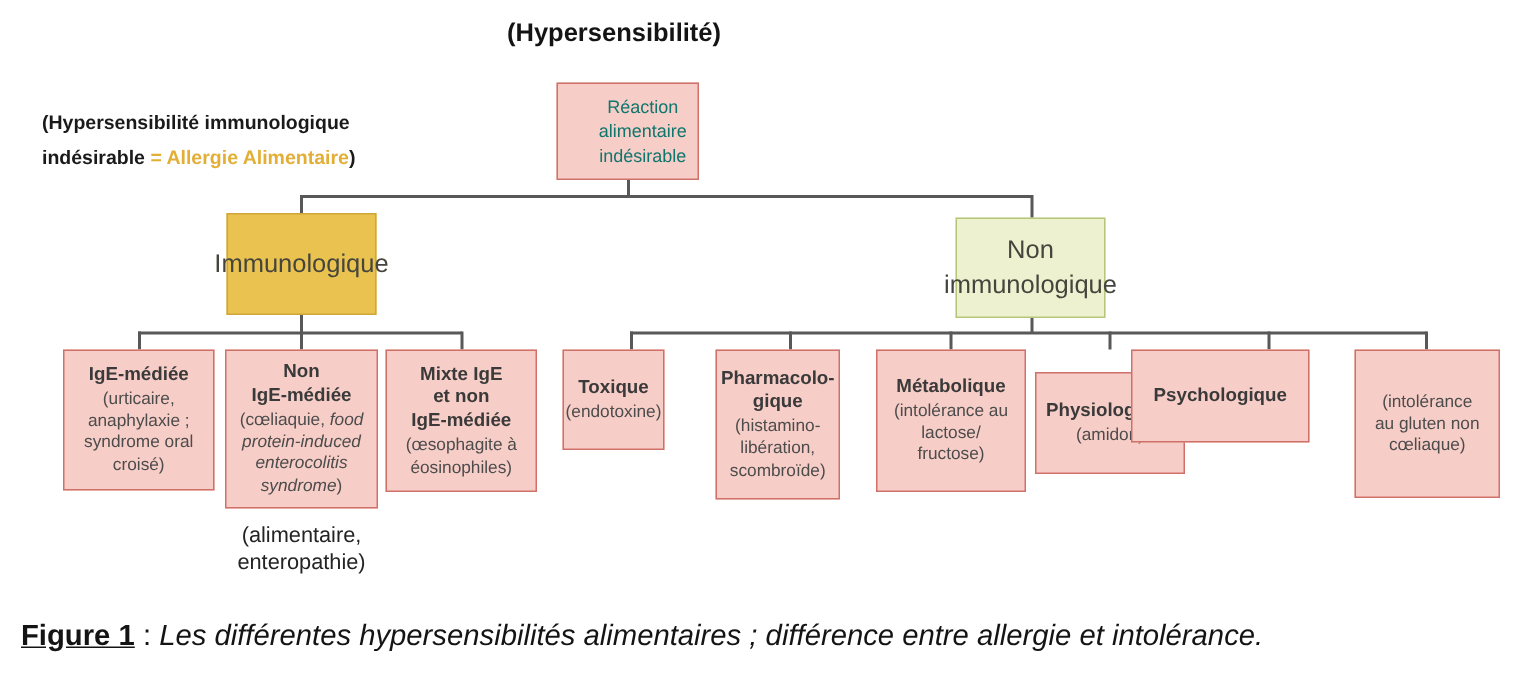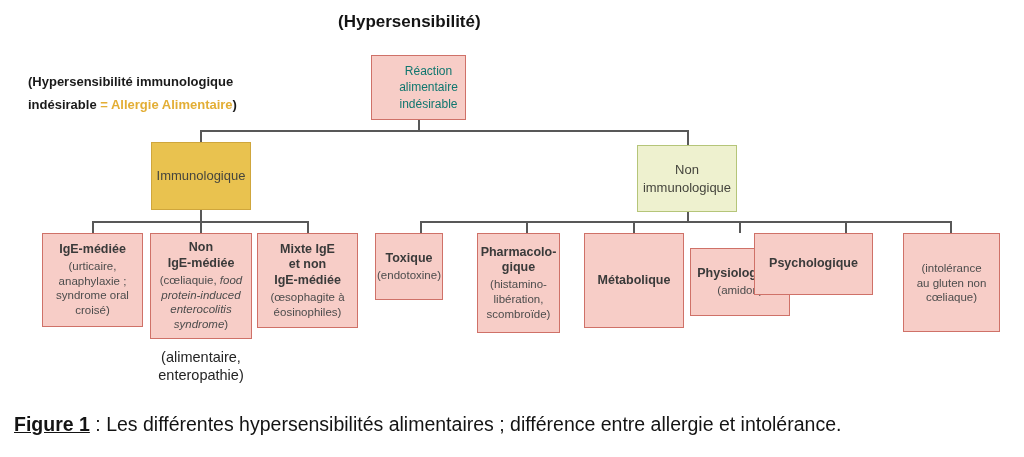--- a/index.html
+++ b/index.html
@@ -10,21 +10,21 @@
   .box {
     position:absolute; box-sizing:border-box;
     display:flex; flex-direction:column; align-items:center; justify-content:center;
     text-align:center; padding:2px 3px;
   }
   .pink  { background:#f7cdc7; border:1.6px solid #cf7168; }
   .gold  { background:#e9c24f; border:1.6px solid #cfa63c; }
   .green { background:#eef1cf; border:1.6px solid #b5c579; }
 
   .root-label { font-size:12px; line-height:1.35; color:#0f766e; white-space:pre-line;margin-left:20px; }
-  .l2-label   { font-size:13px; line-height:1.35; color:#45453d; white-space:pre-line; }
+  .l2-label   { font-size:17px; line-height:1.35; color:#45453d; white-space:pre-line; }
 
   .leaf-title  { font-weight:bold; font-size:12.5px; line-height:1.26; color:#3a3a3a; white-space:pre-line; }
   .leaf-detail { font-size:11.5px; line-height:1.28; color:#4c4c4c; white-space:pre-line; margin-top:1px; }
   .it { font-style:italic;text-align:center; }
 
   .line  { position:absolute; background:#585858; }
   .hline { height:1.5px; }
   .vline { width:1.5px; }
 
   .fig-title {
@@ -34,21 +34,21 @@
   .annot { position:absolute; font-weight:bold; font-size:13px; line-height:23px; color:#1a1a1a; }
   .gold-text  { color:#e3ae35; }
   .green-text { color:#2fa65f; }
 
   .sub-note {
     position:absolute; left:140px; top:348px; width:122px; text-align:center;
     font-size:14.5px; line-height:18px; color:#242424; white-space:pre-line;
   }
   .caption { position:absolute; left:14px; top:413px; width:1000px; font-size:19.5px; color:#141414; }
   .caption .lbl { font-weight:bold; text-decoration:underline; }
-  .caption .txt { }
+  .caption .txt { font-style:italic; }
 </style>
 </head>
 <body>
 
 <div class="canvas">
 
   <div class="fig-title">(Hypersensibilité)</div>
 
   <div class="annot" style="left:28px; top:70px;">
     <div>(Hypersensibilité immunologique</div>
@@ -120,20 +120,23 @@
   </div>
   <div class="box pink" style="left:477px; top:233px; width:83px; height:100px;">
     <span class="leaf-title">Pharmacolo-
 gique</span>
     <span class="leaf-detail">(histamino-
 libération,
 scombroïde)</span>
   </div>
   <div class="box pink" style="left:584px; top:233px; width:100px; height:95px;">
     <span class="leaf-title">Métabolique</span>
+    <span class="leaf-detail">(intolérance au
+lactose/
+fructose)</span>
   </div>
   <div class="box pink" style="left:690px; top:248px; width:100px; height:68px;">
     <span class="leaf-title">Physiologique</span>
     <span class="leaf-detail">(amidon)</span>
   </div>
   <div class="box pink" style="left:754px; top:233px; width:119px; height:62px;">
     <span class="leaf-title">Psychologique</span>
   </div>
   <div class="box pink" style="left:903px; top:233px; width:97px; height:99px;">
     <span class="leaf-detail">(intolérance

